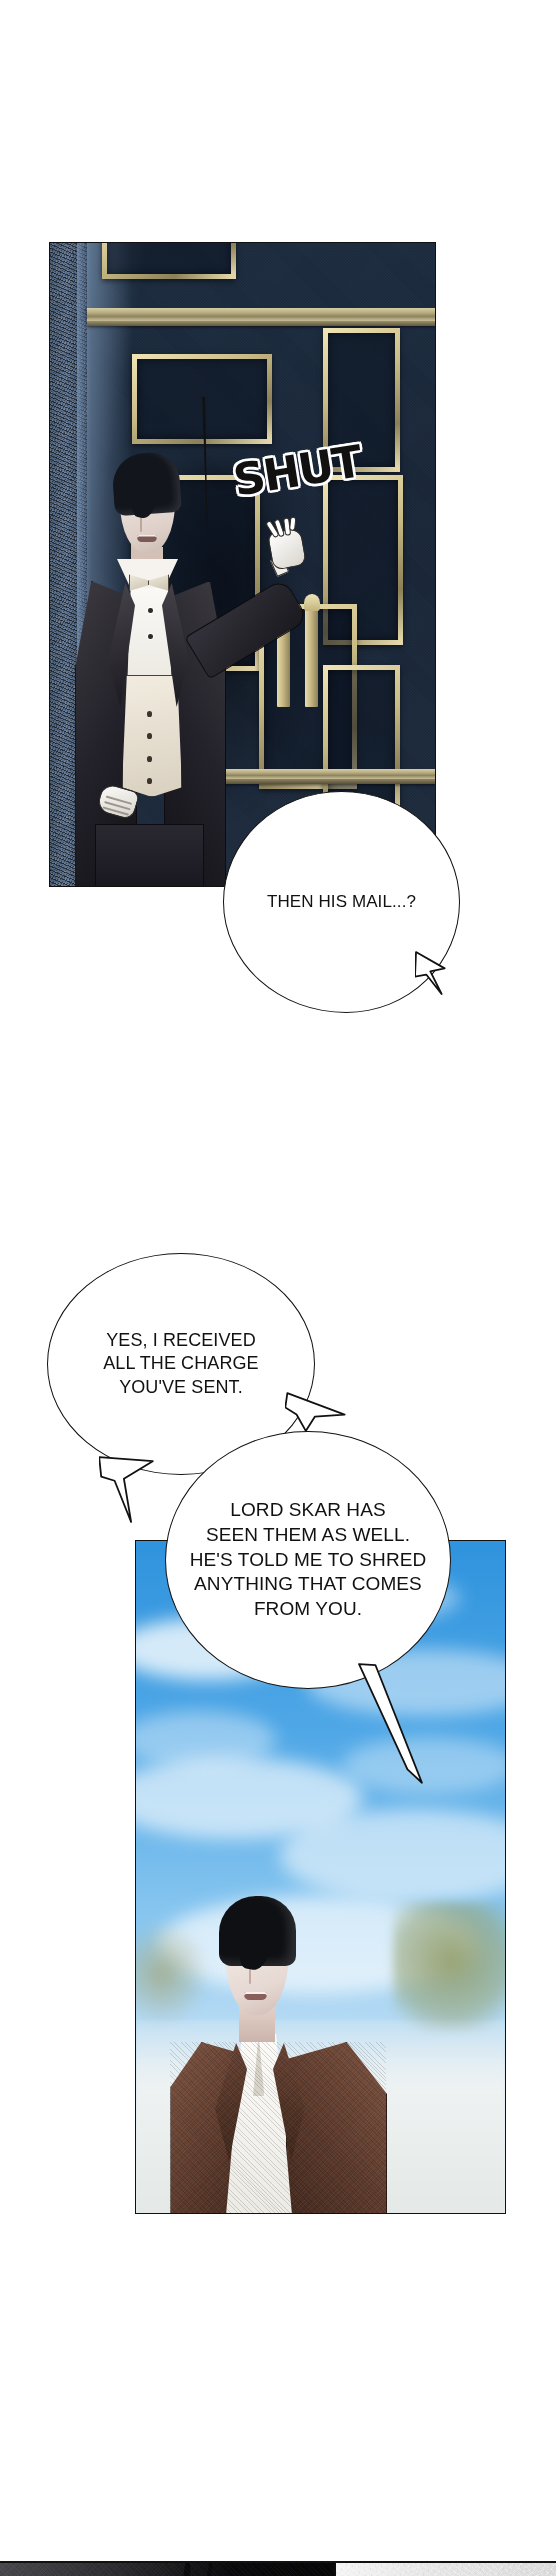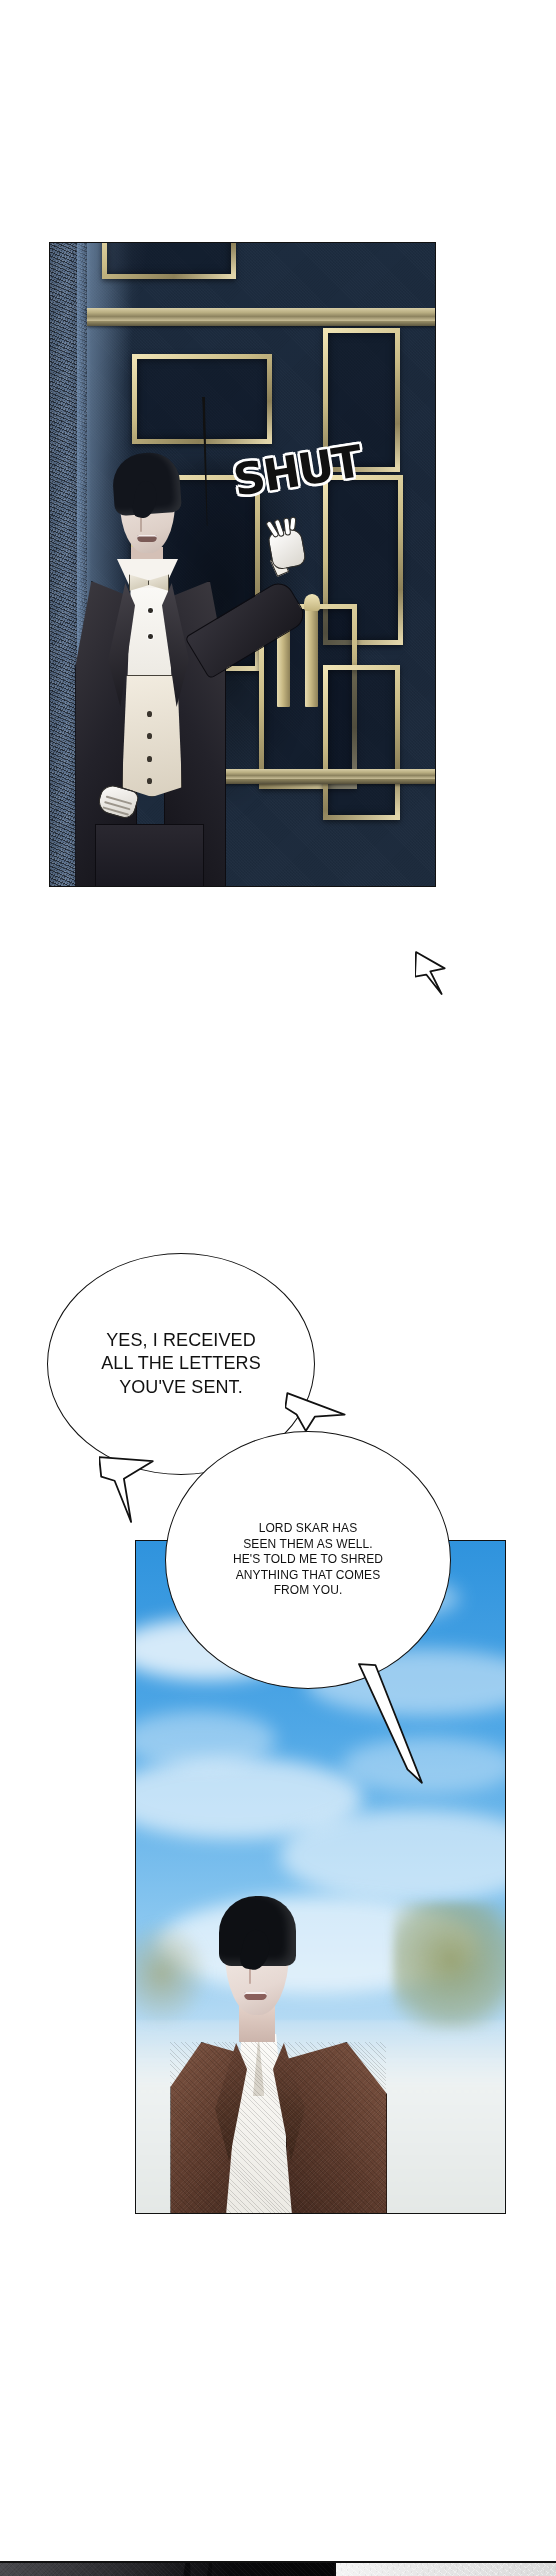--- a/index.html
+++ b/index.html
@@ -410,21 +410,21 @@
   .tail-3a{
     position:absolute; left:99px; top:1456px; width:57px; height:67px;
   }
   .tail-3b{
     position:absolute; left:285px; top:1390px; width:62px; height:44px;
   }
 
   .bub-4{
     left:165px; top:1431px; width:286px; height:258px;
     border-radius:50% 50% 50% 50% / 50% 50% 50% 50%;
-    font-size:12px; line-height:1.3;
+    font-size:19px; line-height:1.3;
   }
   .tail-4{
     position:absolute; left:358px; top:1663px; width:67px; height:124px;
   }
   .tail-4 svg, .tail-3a svg, .tail-3b svg { display:block; }
 </style>
 </head>
 <body>
 
 <div class="page">
@@ -536,29 +536,32 @@
     <div class="strip-dark">
       <span class="strip-arm"></span>
       <span class="strip-fold f1"></span>
       <span class="strip-fold f2"></span>
     </div>
     <div class="strip-light"></div>
   </div>
 
   <div class="tail-1"></div>
 
+  <div class="bubble bub-2">
+    <span class="txt">THEN HIS MAIL...?</span>
+  </div>
   <div class="tail-2">
     <svg width="44" height="44" viewBox="0 0 86 86">
       <path d="M2 2 L58 34 L30 40 L52 84 L22 46 L0 50 Z" fill="#fff" stroke="#111" stroke-width="3.5" stroke-linejoin="round"></path>
     </svg>
   </div>
 
   <div class="bubble bub-3">
     <span class="txt">YES, I RECEIVED
-ALL THE LETTERS
+ALL THE CHARGE
 YOU'VE SENT.</span>
   </div>
   <div class="tail-3a">
     <svg width="57" height="67" viewBox="0 0 110 130">
       <path d="M0 2 L104 10 L48 44 L62 128 L30 48 L4 40 Z" fill="#fff" stroke="#111" stroke-width="3.5" stroke-linejoin="round"></path>
     </svg>
   </div>
   <div class="tail-3b">
     <svg width="62" height="44" viewBox="0 0 120 86">
       <path d="M4 6 L116 48 L58 52 L40 80 L22 48 L0 34 Z" fill="#fff" stroke="#111" stroke-width="3.5" stroke-linejoin="round"></path>

